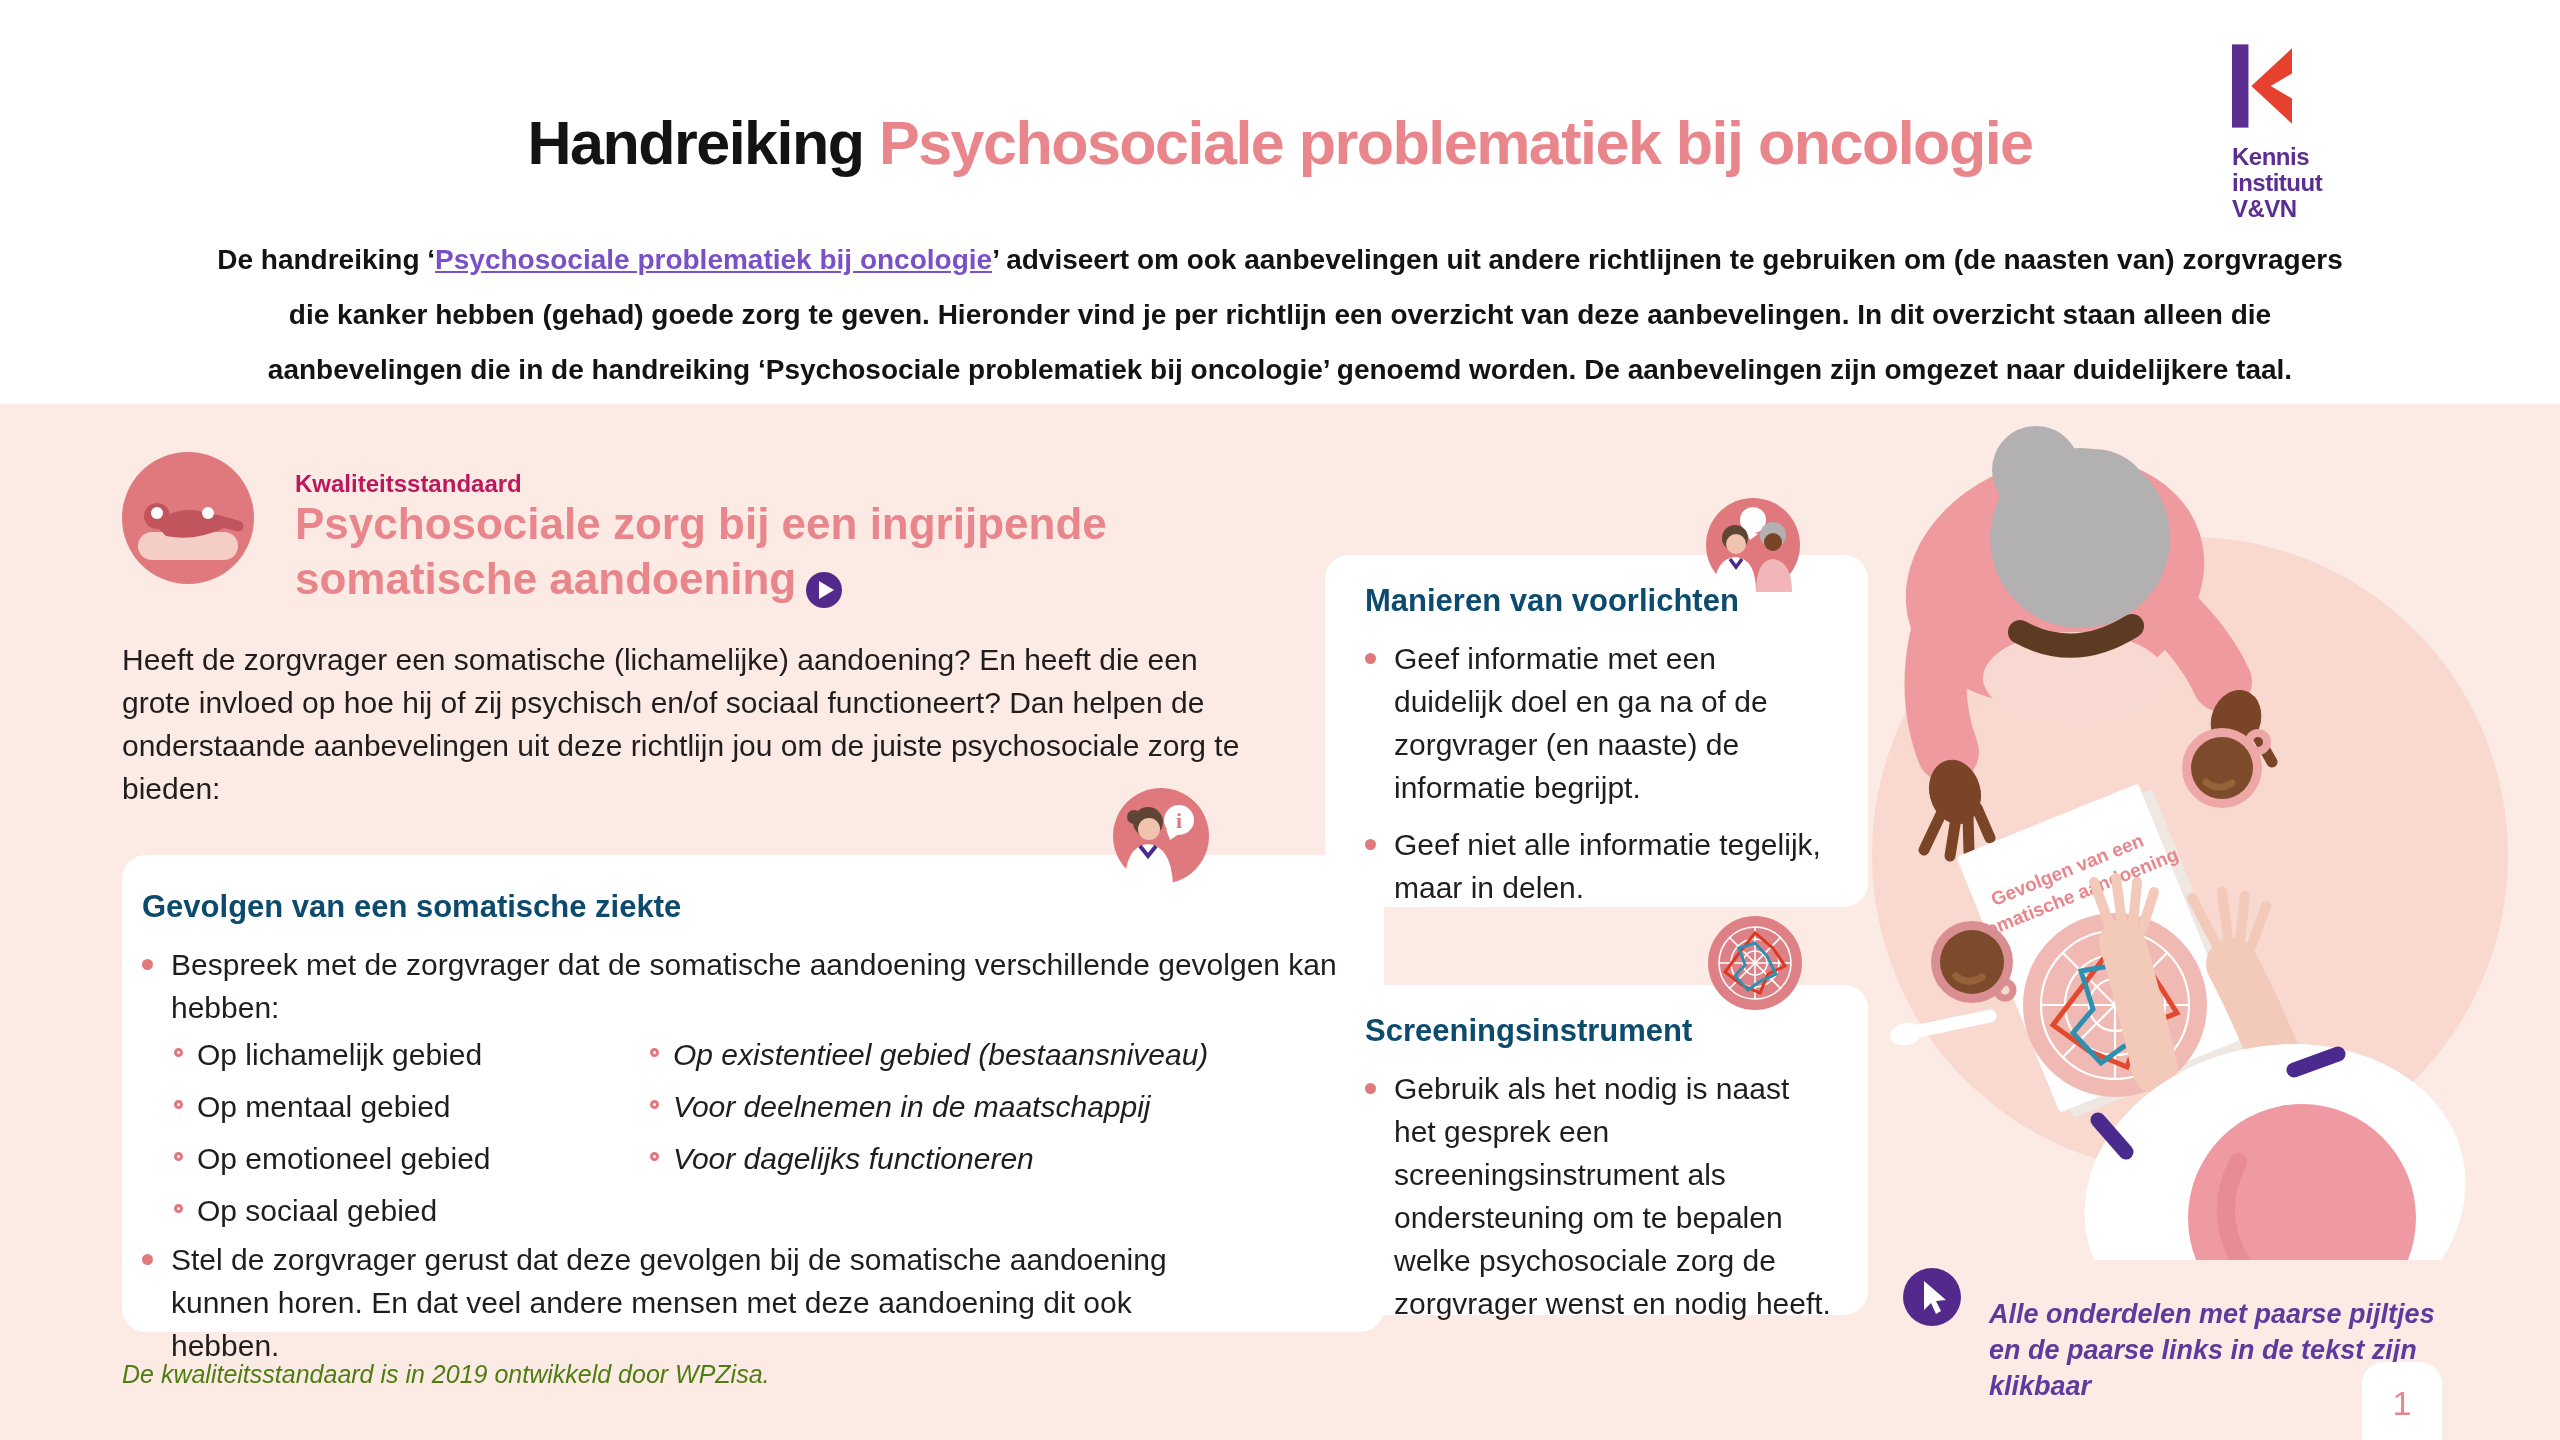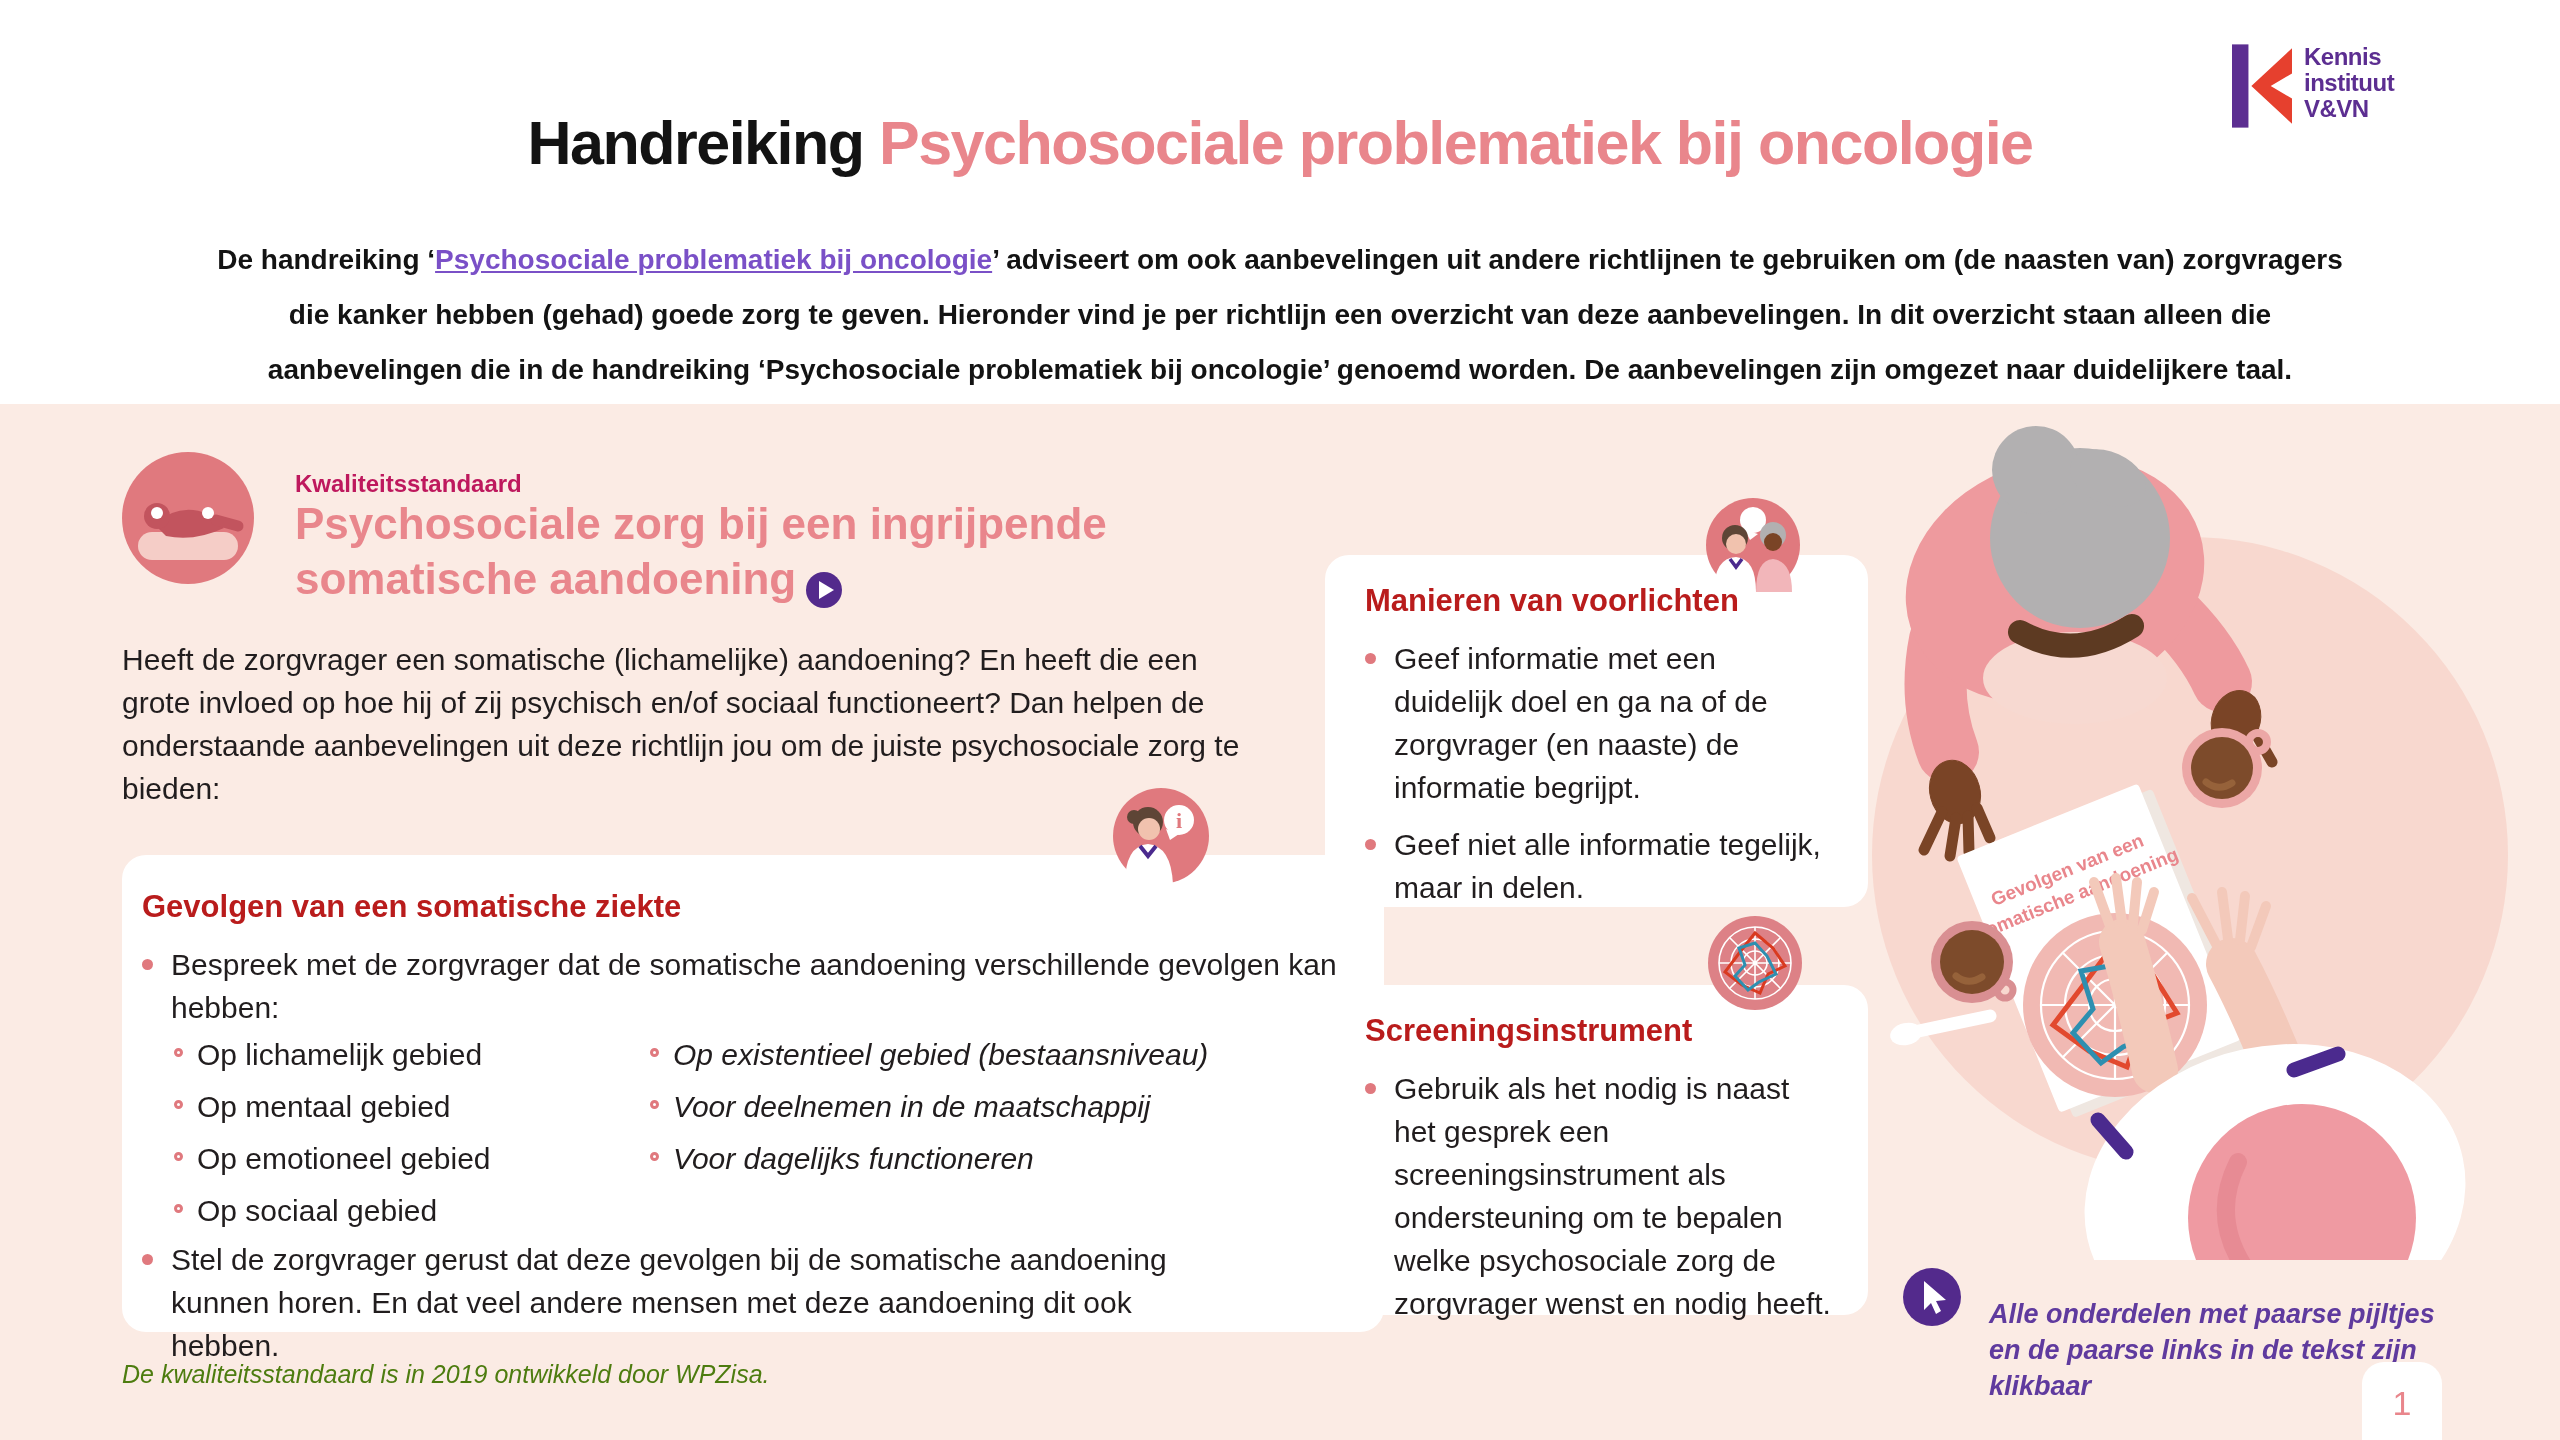--- a/index.html
+++ b/index.html
@@ -1,21 +1,21 @@
 <!DOCTYPE html>
 <html><head>
 <meta charset="utf-8">
 <style>
   * { margin:0; padding:0; box-sizing:border-box; }
   html,body { width:2560px; height:1440px; }
   body { font-family:"Liberation Sans", sans-serif; color:#211d1e; }
   .page { position:relative; width:2560px; height:1440px; background:#ffffff; overflow:hidden; }
 
   
-  .logo { position:absolute; left:2232px; top:44px; display:flex; gap:12px; align-items:flex-start; }
+  .logo { position:absolute; left:2232px; top:44px; display:flex; gap:12px; align-items:flex-start;flex-direction:column; }
   .logo-text { font-weight:bold; color:#5c2e91; font-size:24px; line-height:26px; letter-spacing:-0.5px; }
   .main-title { position:absolute; left:0; top:108px; width:2560px; text-align:center;
                 font-size:61px; font-weight:bold; letter-spacing:-1.5px; }
   .main-title .t-black { color:#131313; }
   .main-title .t-pink  { color:#e9868c; }
   .intro { position:absolute; left:210px; top:232px; width:2140px; text-align:center;
            font-size:28px; font-weight:bold; line-height:55px; color:#131313; }
   .intro a { color:#7a50c7; text-decoration:underline; cursor:pointer; }
 
   
@@ -27,21 +27,21 @@
   .sec-title { position:absolute; left:295px; top:496px; width:860px; font-size:44px; font-weight:bold;
                color:#e9868c; line-height:55px; cursor:pointer; }
   .play { display:inline-flex; width:36px; height:36px; border-radius:50%; background:#532a8c;
           align-items:center; justify-content:center; vertical-align:-5px; margin-left:10px; }
   .play::after { content:""; border-left:15px solid #fff; border-top:9px solid transparent;
                  border-bottom:9px solid transparent; margin-left:5px; }
   .sec-intro { position:absolute; left:122px; top:638px; width:1125px; font-size:30px; line-height:43px; }
 
   
   .card { position:absolute; background:#fff; border-radius:24px; }
-  .card-title { color:#b91c1c; font-size:31px; font-weight:bold; margin-bottom:18px; }
+  .card-title { color:#0c4a6e; font-size:31px; font-weight:bold; margin-bottom:18px; }
   .b { display:flex; gap:18px; font-size:30px; line-height:43px; }
   .b + .b { margin-top:14px; }
   .dot { flex:0 0 auto; width:11px; height:11px; border-radius:50%; background:#e0797e; margin-top:16px; }
   .ring { flex:0 0 auto; width:9px; height:9px; border-radius:50%; border:3px solid #e0797e; margin-top:15px; }
   .sub-cols { display:flex; margin:4px 0 6px 32px; gap:36px; }
   .sub-cols ul { list-style:none; }
   .sub-cols .b { gap:14px; }
   .sub-cols .b + .b { margin-top:9px; }
   .card-gevolgen { left:122px; top:855px; width:1262px; height:477px; padding:34px 20px; }
   .card-right { left:1325px; top:555px; width:543px; height:352px; padding:28px 36px 28px 40px; }

